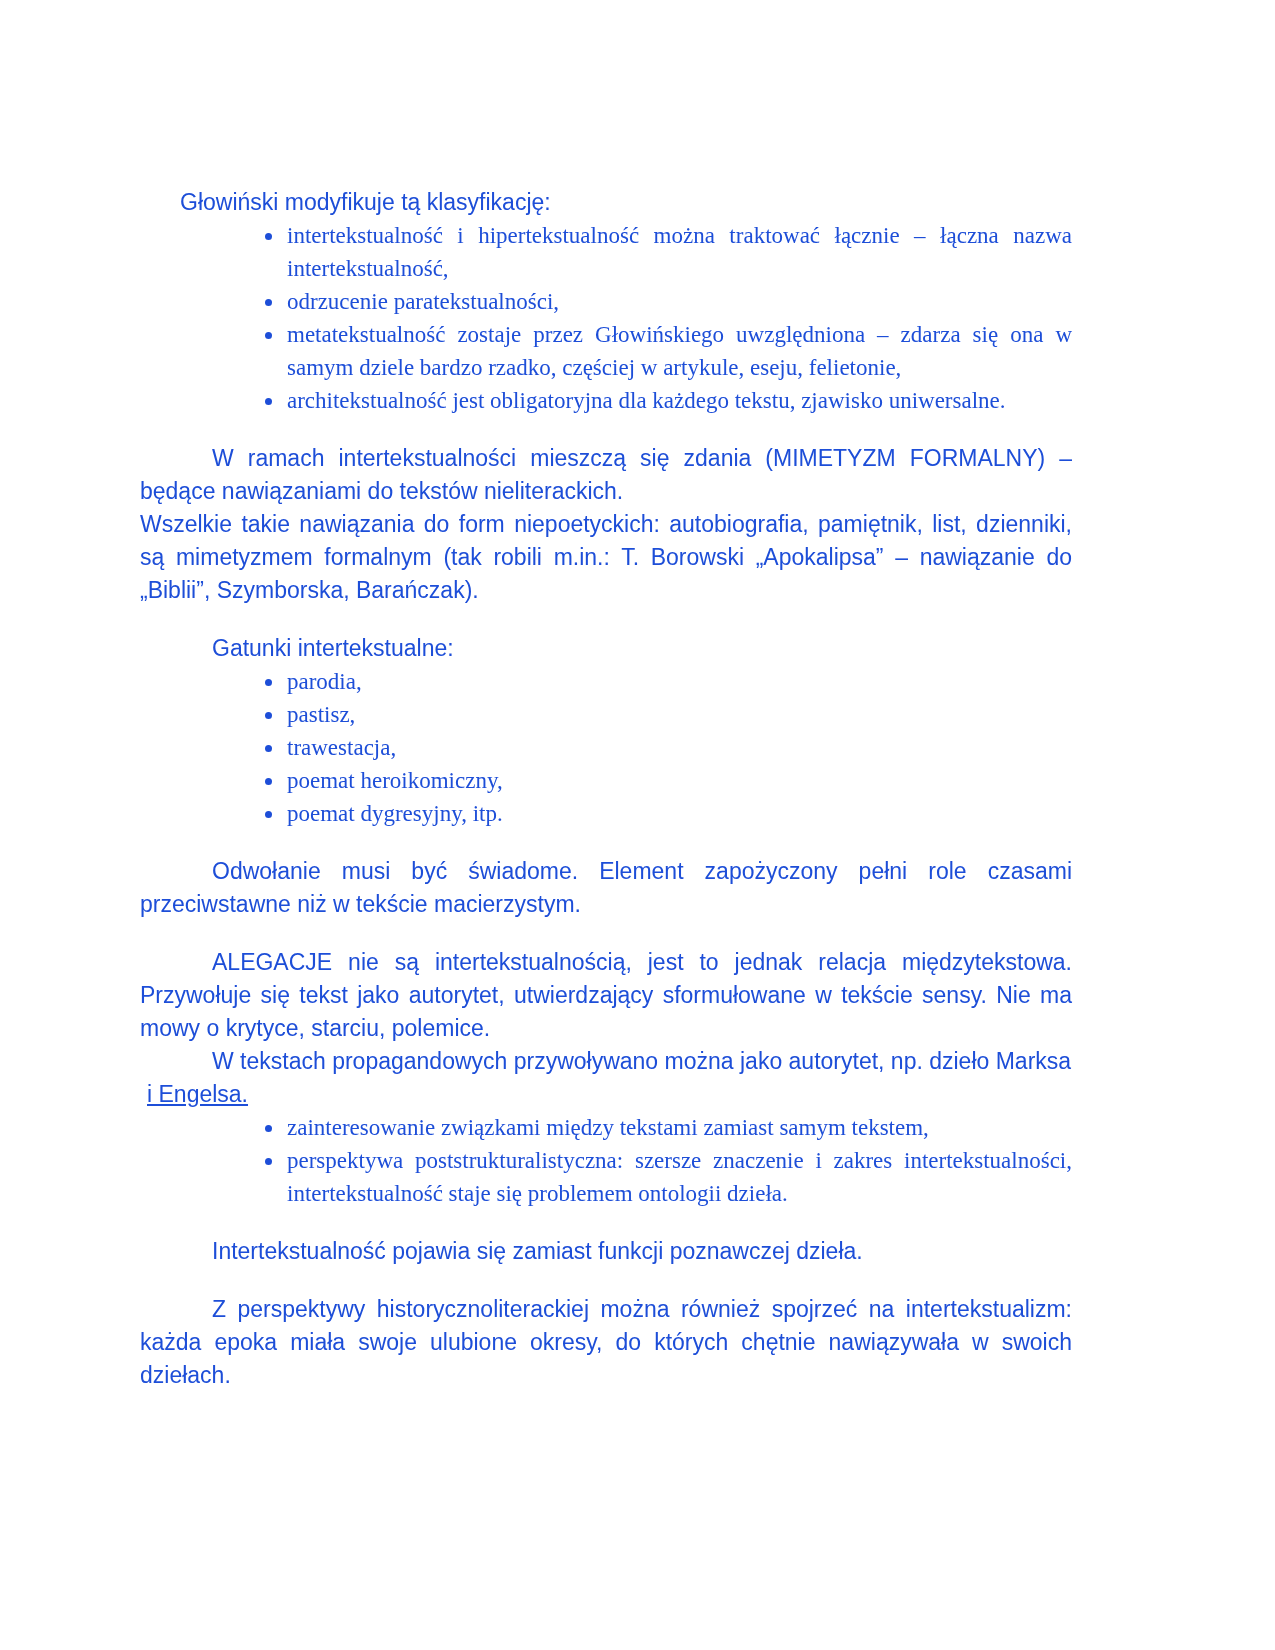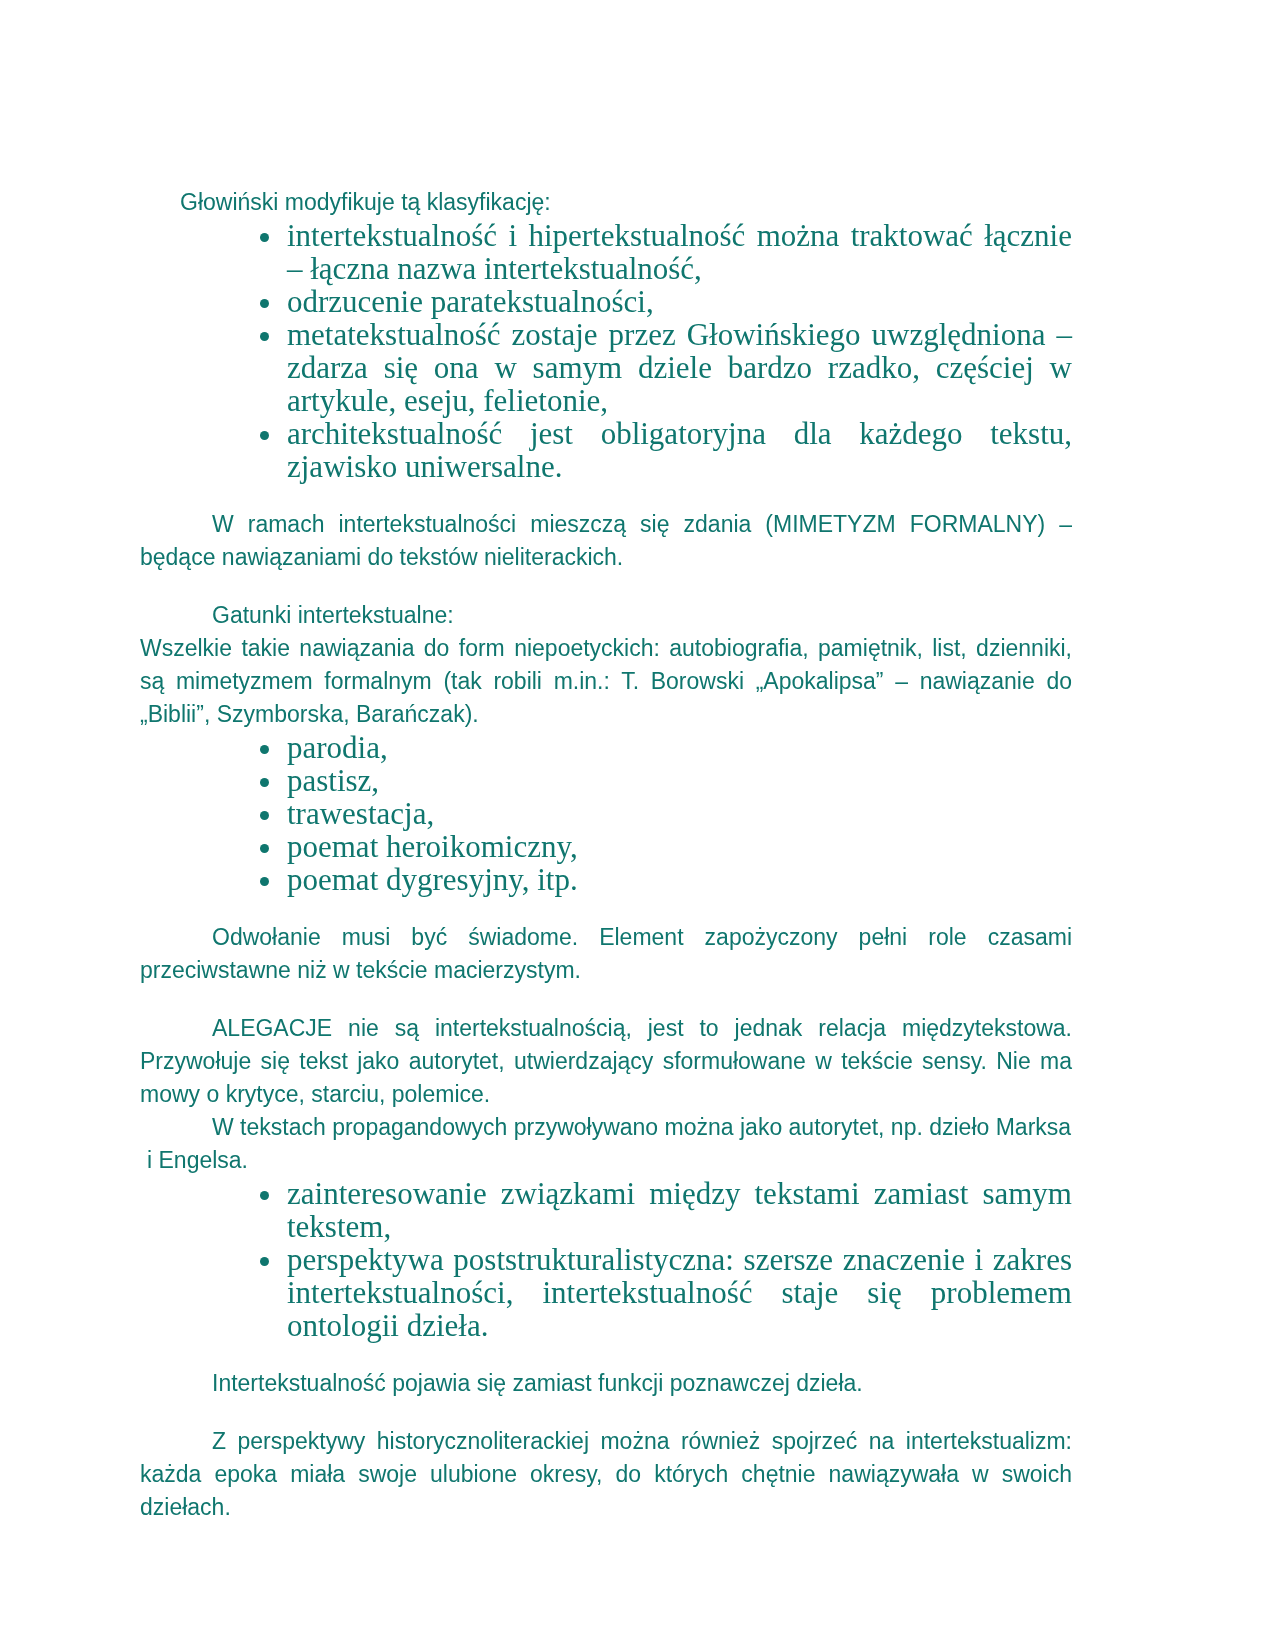--- a/index.html
+++ b/index.html
@@ -6,82 +6,83 @@
   html, body {
     margin: 0;
     padding: 0;
     background: #ffffff;
   }
   .page {
     position: relative;
     width: 1275px;
     height: 1650px;
     background: #ffffff;
-    color: #0f766e;
+    color: #1d4ed8;
     overflow: hidden;
     box-sizing: border-box;
   }
   .content {
     position: absolute;
     left: 140px;
     top: 186px;
     width: 932px;
   }
   .para {
     font-family: "Liberation Sans", sans-serif;
     font-size: 23px;
     line-height: 33px;
     text-align: justify;
     margin: 0;
   }
   .serif-list {
     font-family: "Liberation Serif", serif;
-    font-size: 31px;
+    font-size: 23px;
     line-height: 33px;
     text-align: justify;
     margin: 0;
     padding: 0 0 0 145px;
     list-style: disc outside;
   }
   .serif-list li {
     padding-left: 2px;
   }
   .indent {
     text-indent: 72px;
   }
   .indent-sm {
     text-indent: 40px;
   }
   .gap {
     margin-top: 25px;
   }
   .lead-space {
     padding-left: 7px;
+    text-decoration: underline;
   }
 </style>
 </head>
 <body>
 
 <div class="page">
   <div class="content">
 
     <p class="para indent-sm">Głowiński modyfikuje tą klasyfikację:</p>
 
     <ul class="serif-list">
       <li>intertekstualność i hipertekstualność można traktować łącznie – łączna nazwa intertekstualność,</li>
       <li>odrzucenie paratekstualności,</li>
       <li>metatekstualność zostaje przez Głowińskiego uwzględniona – zdarza się ona w samym dziele bardzo rzadko, częściej w artykule, eseju, felietonie,</li>
       <li>architekstualność jest obligatoryjna dla każdego tekstu, zjawisko uniwersalne.</li>
     </ul>
 
     <p class="para indent gap">W ramach intertekstualności mieszczą się zdania (MIMETYZM FORMALNY) – będące nawiązaniami do tekstów nieliterackich.</p>
 
+    <p class="para">Wszelkie takie nawiązania do form niepoetyckich: autobiografia, pamiętnik, list, dzienniki, są mimetyzmem formalnym (tak robili m.in.: T. Borowski „Apokalipsa” – nawiązanie do „Biblii”, Szymborska, Barańczak).</p>
+
     <p class="para indent gap">Gatunki intertekstualne:</p>
-
-    <p class="para">Wszelkie takie nawiązania do form niepoetyckich: autobiografia, pamiętnik, list, dzienniki, są mimetyzmem formalnym (tak robili m.in.: T. Borowski „Apokalipsa” – nawiązanie do „Biblii”, Szymborska, Barańczak).</p>
 
     <ul class="serif-list">
       <li>parodia,</li>
       <li>pastisz,</li>
       <li>trawestacja,</li>
       <li>poemat heroikomiczny,</li>
       <li>poemat dygresyjny, itp.</li>
     </ul>
 
     <p class="para indent gap">Odwołanie musi być świadome. Element zapożyczony pełni role czasami przeciwstawne niż w tekście macierzystym.</p>

